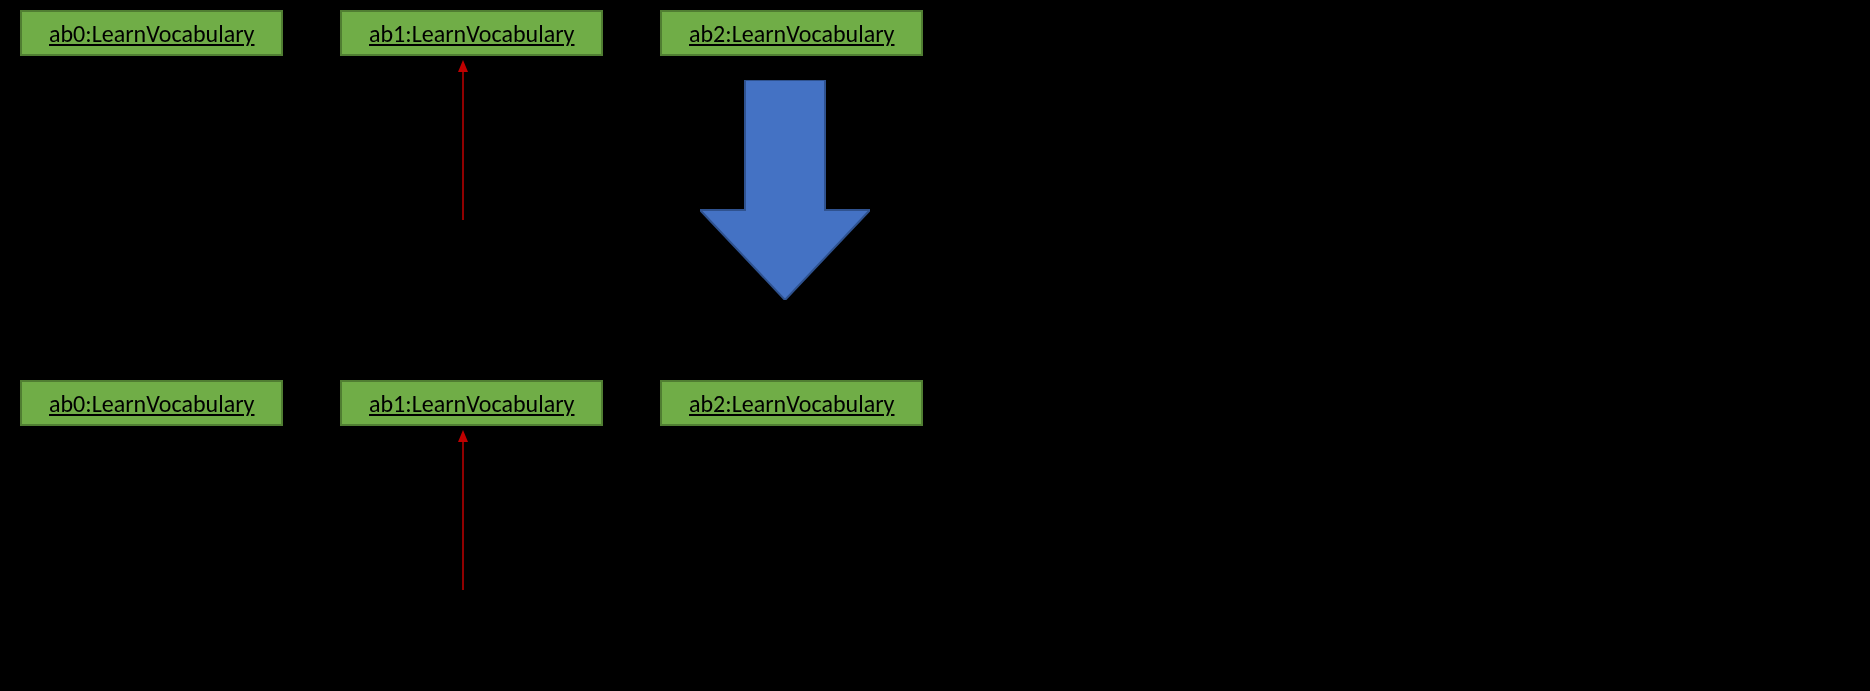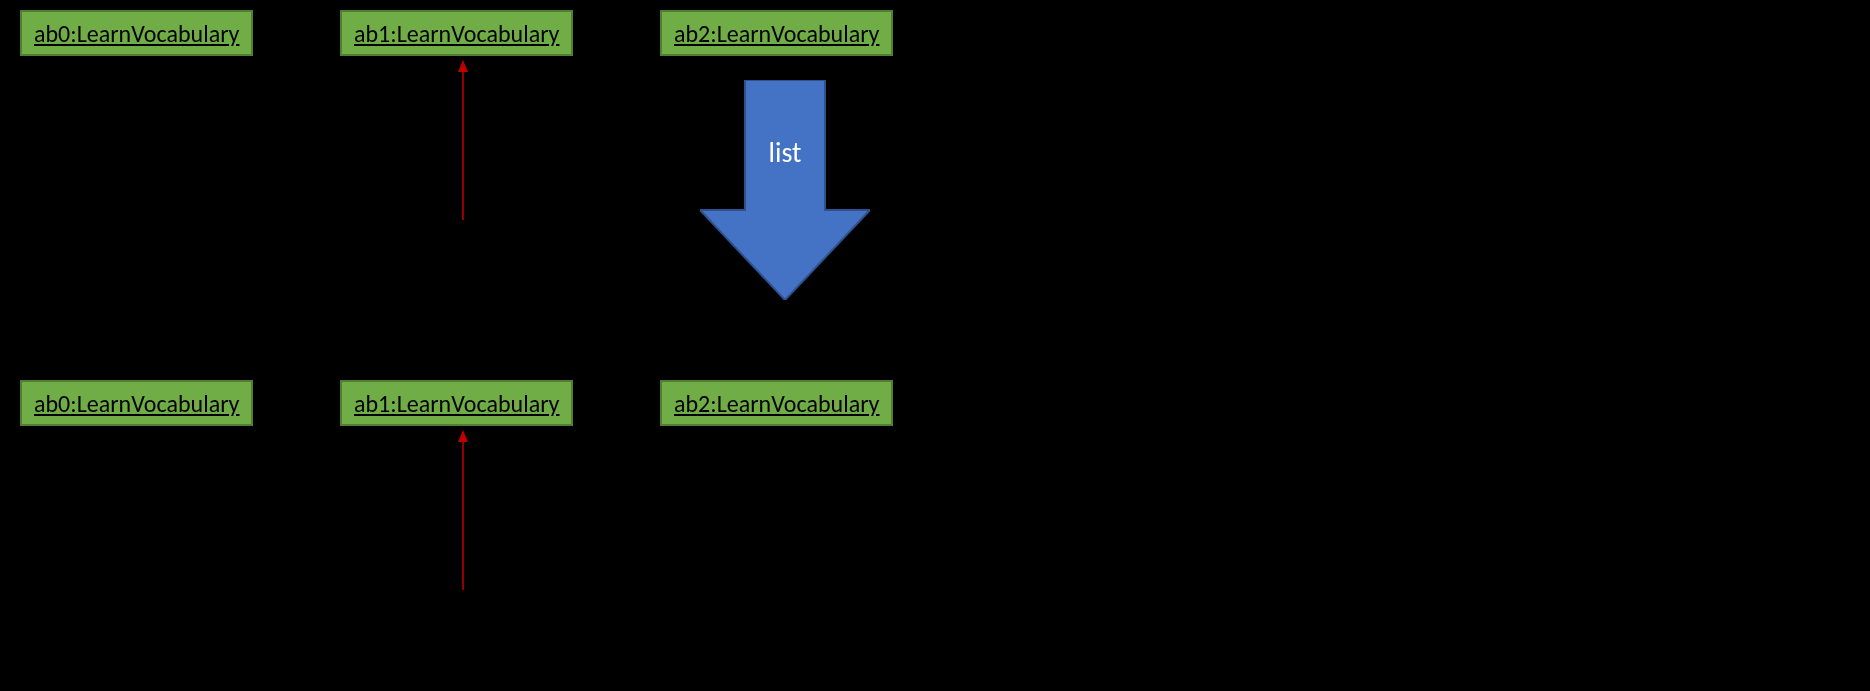--- a/index.html
+++ b/index.html
@@ -11,21 +11,21 @@
     font-family: "Calibri", "Segoe UI", Arial, sans-serif;
     position: relative;
     overflow: hidden;
   }
   .node {
     position: absolute;
     background: #70AD47;
     border: 2px solid #507E32;
     color: #000;
     font-size: 24px;
-    padding: 6px 12px;
+    padding: 6px 27px;
     box-sizing: border-box;
     text-decoration: underline;
     white-space: nowrap;
     height: 46px;
     display: flex;
     align-items: center;
   }
   .big-arrow {
     position: absolute;
     color: #fff;
@@ -52,21 +52,20 @@
 <div class="node" style="left:660px; top:10px;">ab2:LearnVocabulary</div>
 
 <div class="node" style="left:20px;  top:380px;">ab0:LearnVocabulary</div>
 <div class="node" style="left:340px; top:380px;">ab1:LearnVocabulary</div>
 <div class="node" style="left:660px; top:380px;">ab2:LearnVocabulary</div>
 
 <div class="big-arrow" style="left:700px; top:80px; width:170px; height:220px;">
   <svg width="170" height="220" viewBox="0 0 170 220">
     <polygon points="45,0 125,0 125,130 170,130 85,220 0,130 45,130" fill="#4472C4" stroke="#2F528F" stroke-width="2"></polygon>
   </svg>
-  <div class="label">list</div>
 </div>
 
 <div class="red-arrow" style="left:456px; top:60px;">
   <svg width="14" height="160" viewBox="0 0 14 160">
     <line x1="7" y1="160" x2="7" y2="8" stroke="#C00000" stroke-width="1.5"></line>
     <polygon points="7,0 12,12 2,12" fill="#C00000"></polygon>
   </svg>
 </div>
 
 <div class="red-arrow" style="left:456px; top:430px;">

